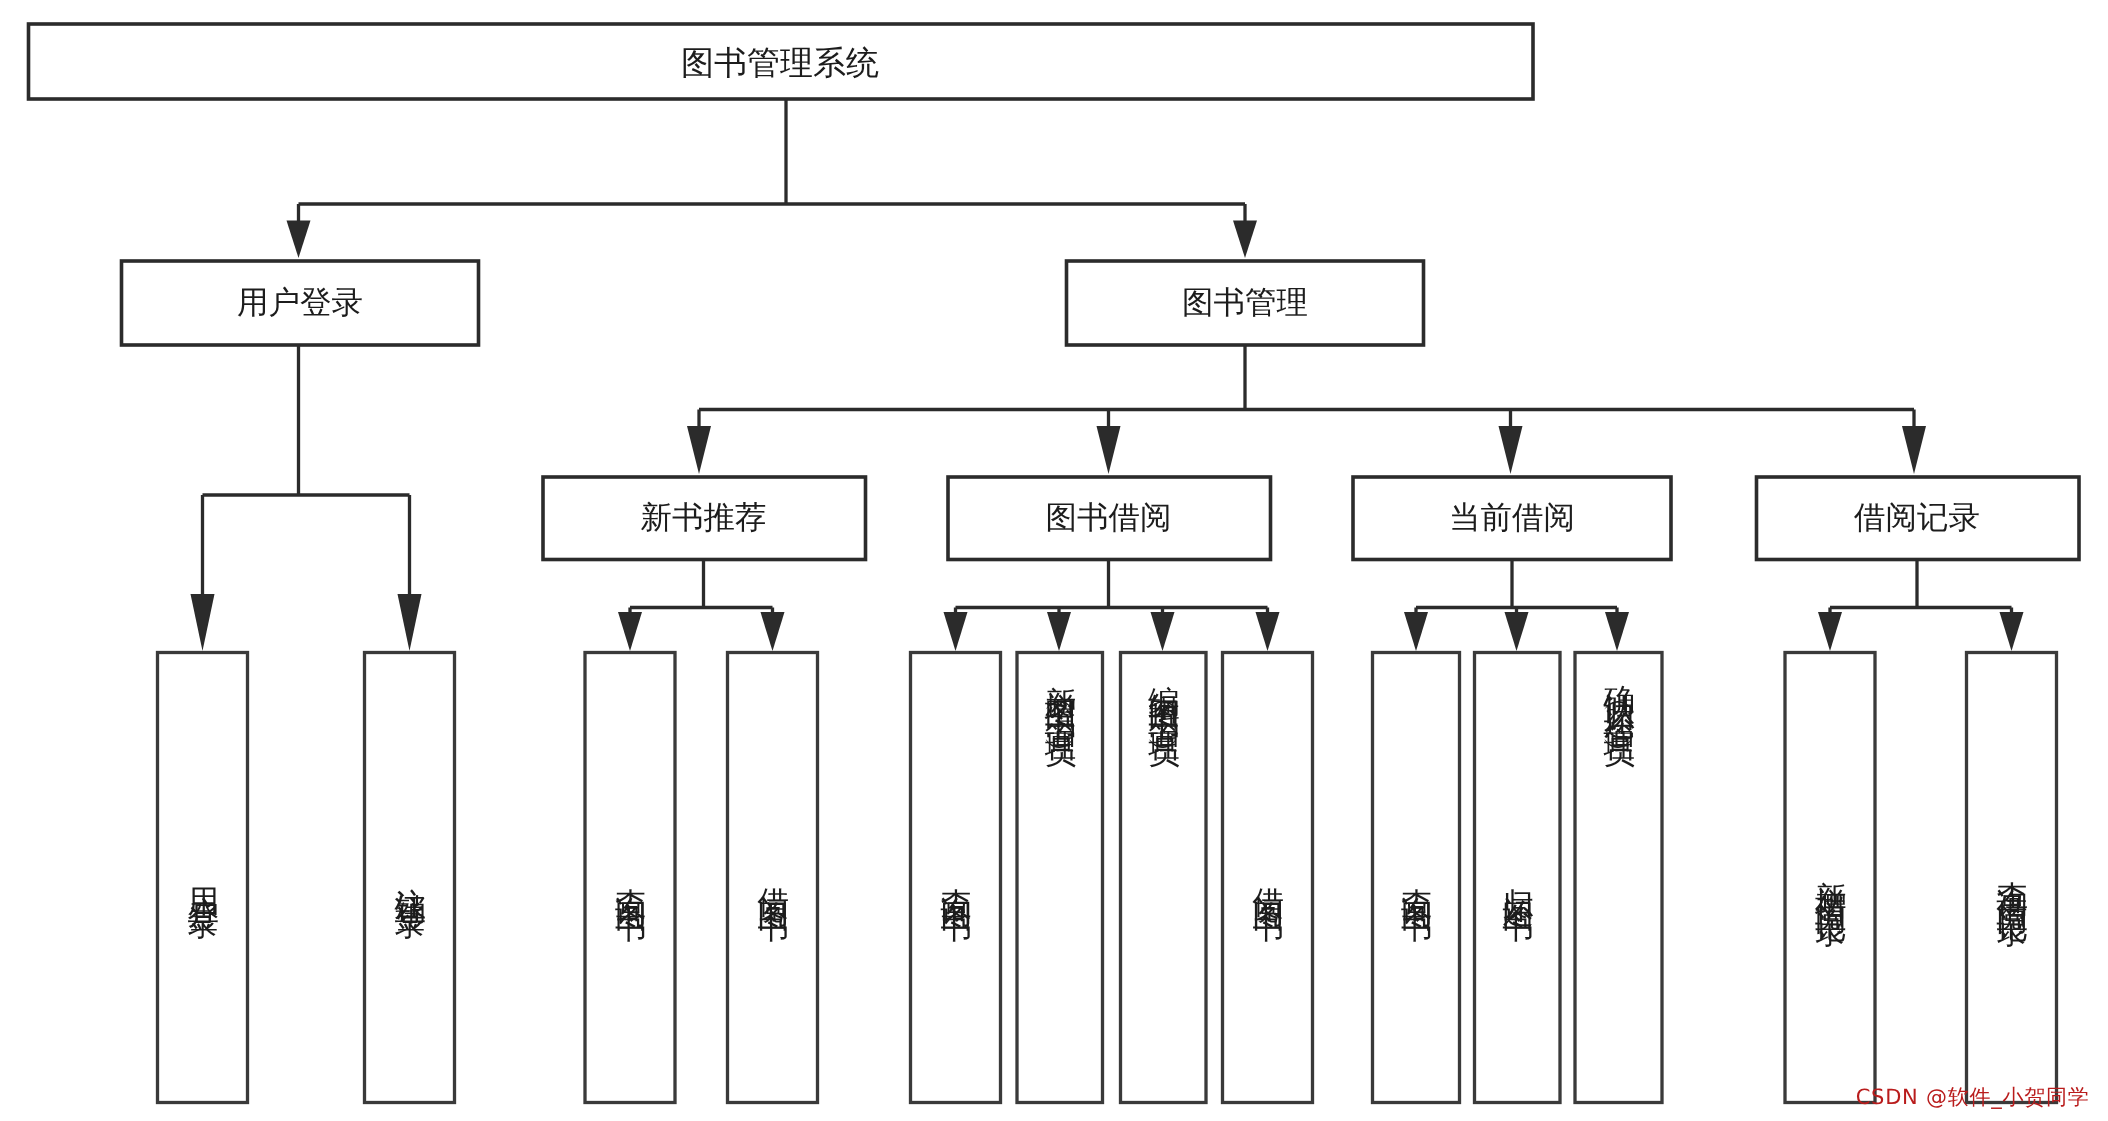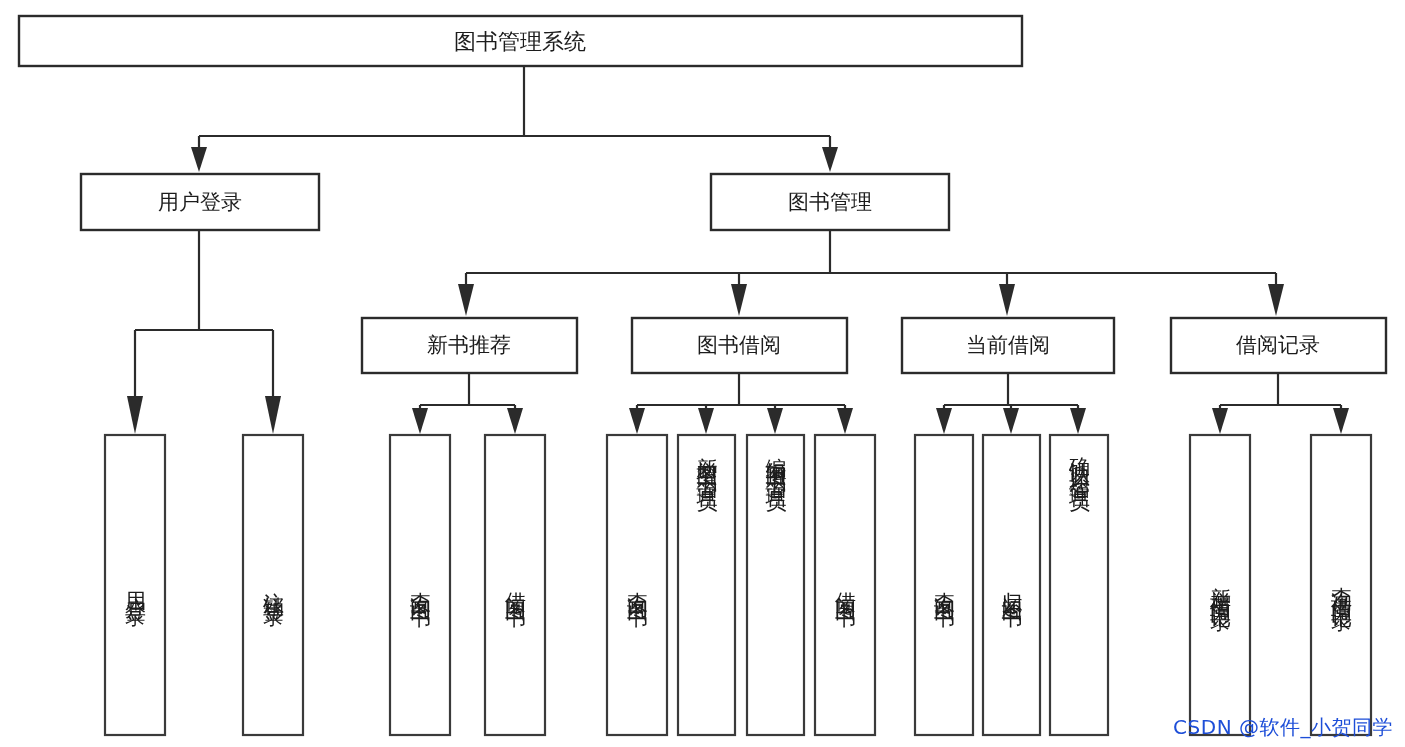--- a/index.html
+++ b/index.html
@@ -76,22 +76,22 @@
     line-height: 1;
     letter-spacing: 5px;
     color: #1c1c1c;
     white-space: nowrap;
   }
   .watermark {
     position: absolute;
     right: 12px;
     bottom: 6px;
     font-family: "DejaVu Sans", "Liberation Sans", sans-serif;
-    font-size: 20px;
-    color: #1d4ed8;
+    font-size: 14px;
+    color: #b91c1c;
     letter-spacing: 0.5px;
     user-select: none;
   }
 </style>
 </head>
 <body>
 
 <div id="diagram-root">
 
   <svg class="canvas" viewBox="0 0 1405 747" xmlns="http://www.w3.org/2000/svg">

